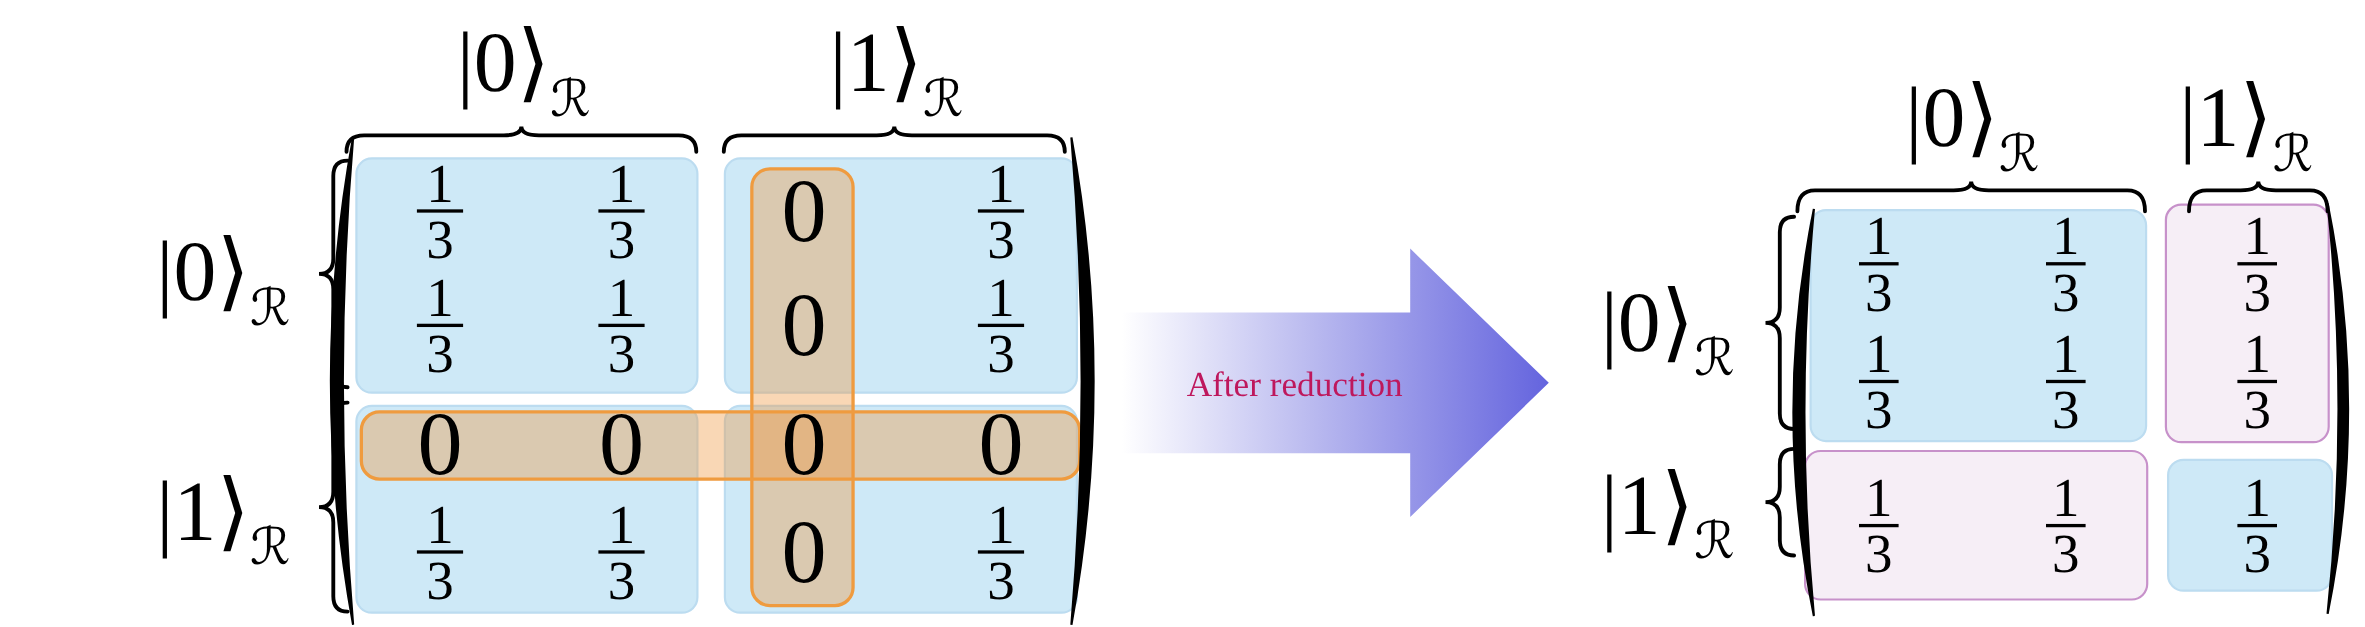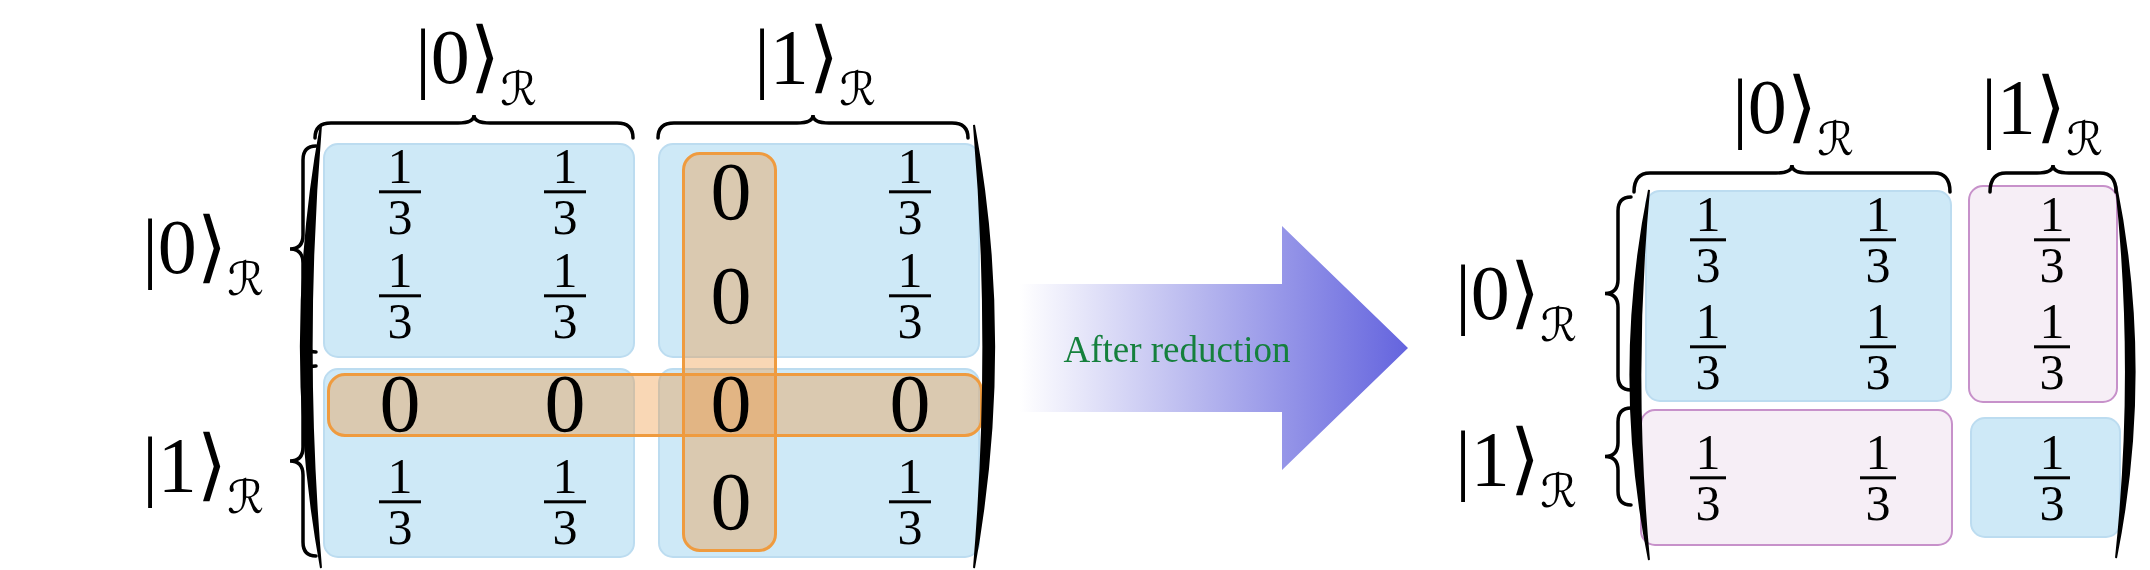--- a/index.html
+++ b/index.html
@@ -28,21 +28,21 @@
   .m-left  .fbar { width:42px; }
   .m-right .fbar { width:36px; }
 
   
   .klabel { position:absolute; z-index:4; transform:translate(-50%,-50%); white-space:nowrap; }
   .kmain { font-size:78px; line-height:1; font-family:"Liberation Serif","DejaVu Serif","DejaVu Sans",serif; }
   .ksub  { display:inline-block; font-size:46px; line-height:1; transform:translateY(22px);
            font-family:"DejaVu Serif","DejaVu Sans",serif; }
 
   .arrow-label { position:absolute; z-index:4; transform:translate(-50%,-50%);
-                 font-size:37px; line-height:1; color:#15803d; white-space:nowrap;text-align:right; }
+                 font-size:32px; line-height:1; color:#be185d; white-space:nowrap;text-align:right; }
 
   .brace { fill:none; stroke:#000; stroke-width:3.5; stroke-linecap:round; }
   .paren { fill:#000; stroke:#000; stroke-width:2; }
 </style>
 </head>
 <body>
 
 <div class="stage">
 
   <div class="hblock b-blue" style="left:323px; top:143px; width:312px; height:215px;"></div>

